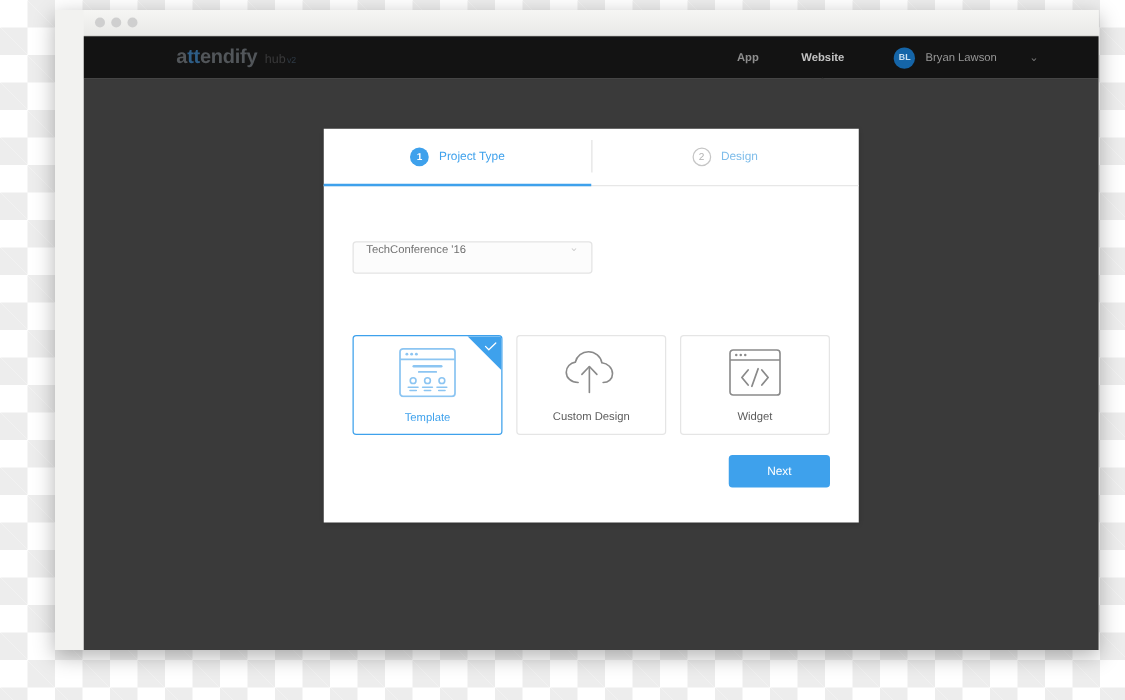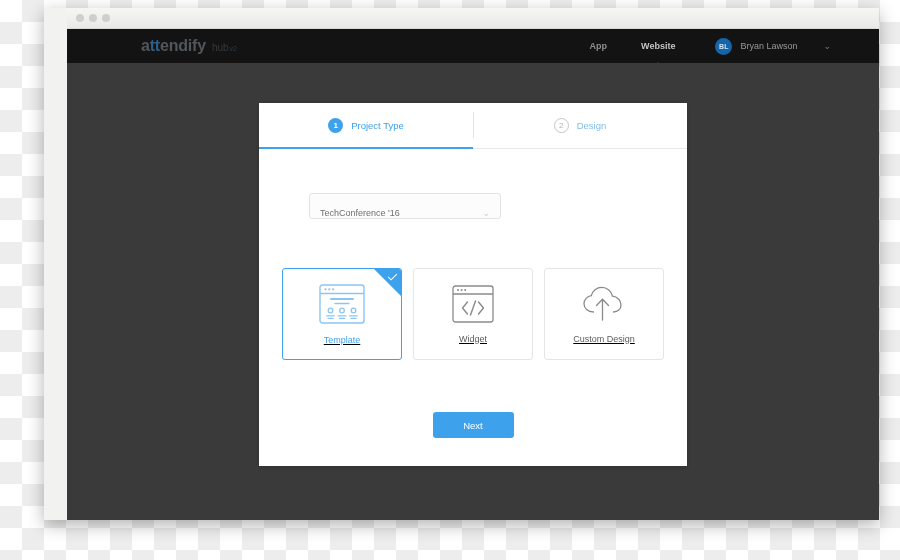--- a/index.html
+++ b/index.html
@@ -217,54 +217,52 @@
   }
 
   .select {
     margin-top: 14px;
     width: 192px;
     height: 26px;
     border: 1px solid #e3e3e3;
     border-radius: 3px;
     background: #fcfcfc;
     display: flex;
-    align-items: flex-end;
+    align-items: flex-start;
     padding: 0 10px;
     box-sizing: border-box;
-    margin-left: 27px;
   }
   .select-value { font-size: 9px; color: #707070; }
   .select-chev {
     margin-left: auto;
     color: #cdcdcd;
     font-size: 9px;
     line-height: 1;
   }
 
   .section-gap { height: 34px; }
 
   .cards {
     display: flex;
     gap: 11px;
     margin-top: 15px;
   }
   .ptype {
     width: 121px;
-    height: 92px;
+    height: 80px;
     border: 1px solid #e5e5e5;
     border-radius: 3px;
     background: #ffffff;
     display: flex;
     flex-direction: column;
     align-items: center;
     justify-content: center;
     position: relative;
     overflow: hidden;
     box-sizing: border-box;
-    text-decoration: underline;
   }
   .ptype.selected { border: 1px solid #3ea1ec; }
   .ptype-label {
     font-size: 9px;
     color: #5c5c5c;
     margin-top: 11px;
   }
   .ptype.selected .ptype-label { color: #3ea1ec; }
   .corner {
     position: absolute;
@@ -274,22 +272,22 @@
     border-left: 27px solid transparent;
   }
   .corner-check {
     position: absolute;
     top: 3px; right: 3px;
     width: 11px; height: 11px;
   }
 
   .footer {
     display: flex;
-    justify-content: center;
-    margin-top: 52px;
+    justify-content: flex-end;
+    margin-top: 16px;
   }
   .next-btn {
     width: 81px;
     height: 26px;
     background: #3ea1ec;
     border: none;
     border-radius: 3px;
     color: #ffffff;
     font-size: 9.5px;
     font-family: "Liberation Sans", sans-serif;
@@ -377,46 +375,46 @@
                 <path d="M20.5 34.4 h5"></path>
                 <circle cx="34.5" cy="26.5" r="2.3"></circle>
                 <path d="M30.6 31.8 h7.8"></path>
                 <path d="M32 34.4 h5"></path>
               </g>
             </svg>
             <span class="ptype-label">Template</span>
           </div>
 
           <div class="ptype">
+            <svg width="48" height="38" viewBox="0 0 48 38">
+              <path d="M13.5 27 C7.8 27 4 23.2 4 18.7 C4 14.6 7.2 11.2 11.3 10.7 C12.4 5.9 16.7 2.4 21.8 2.4 C27.1 2.4 31.6 6.2 32.5 11.2 C37.2 11.6 41 15.4 41 20 C41 24.2 37.8 27 33.5 27" fill="none" stroke="#8a8a8a" stroke-width="1.3" stroke-linecap="round"></path>
+              <g stroke="#8a8a8a" stroke-width="1.3" fill="none" stroke-linecap="round" stroke-linejoin="round">
+                <line x1="22.5" y1="35" x2="22.5" y2="14.5"></line>
+                <path d="M16.5 20.5 L22.5 14.2 L28.5 20.5"></path>
+              </g>
+            </svg>
+            <span class="ptype-label">Custom Design</span>
+          </div>
+
+          <div class="ptype">
             <svg width="42" height="38" viewBox="0 0 42 38">
               <rect x="1" y="1" width="40" height="36" rx="2.5" fill="none" stroke="#8a8a8a" stroke-width="1.3"></rect>
               <line x1="1" y1="9" x2="41" y2="9" stroke="#8a8a8a" stroke-width="1.3"></line>
               <circle cx="6" cy="5" r="1" fill="#8a8a8a"></circle>
               <circle cx="9.6" cy="5" r="1" fill="#8a8a8a"></circle>
               <circle cx="13.2" cy="5" r="1" fill="#8a8a8a"></circle>
               <g stroke="#8a8a8a" stroke-width="1.4" fill="none" stroke-linecap="round" stroke-linejoin="round">
                 <path d="M15.5 17 L10.5 23 L15.5 29"></path>
                 <path d="M26.5 17 L31.5 23 L26.5 29"></path>
                 <path d="M23.5 16 L18.5 30"></path>
               </g>
             </svg>
             <span class="ptype-label">Widget</span>
           </div>
 
-          <div class="ptype">
-            <svg width="48" height="38" viewBox="0 0 48 38">
-              <path d="M13.5 27 C7.8 27 4 23.2 4 18.7 C4 14.6 7.2 11.2 11.3 10.7 C12.4 5.9 16.7 2.4 21.8 2.4 C27.1 2.4 31.6 6.2 32.5 11.2 C37.2 11.6 41 15.4 41 20 C41 24.2 37.8 27 33.5 27" fill="none" stroke="#8a8a8a" stroke-width="1.3" stroke-linecap="round"></path>
-              <g stroke="#8a8a8a" stroke-width="1.3" fill="none" stroke-linecap="round" stroke-linejoin="round">
-                <line x1="22.5" y1="35" x2="22.5" y2="14.5"></line>
-                <path d="M16.5 20.5 L22.5 14.2 L28.5 20.5"></path>
-              </g>
-            </svg>
-            <span class="ptype-label">Custom Design</span>
-          </div>
-
         </div>
 
         <div class="footer">
           <button class="next-btn">Next</button>
         </div>
 
       </div>
     </div>
 
   </div>

